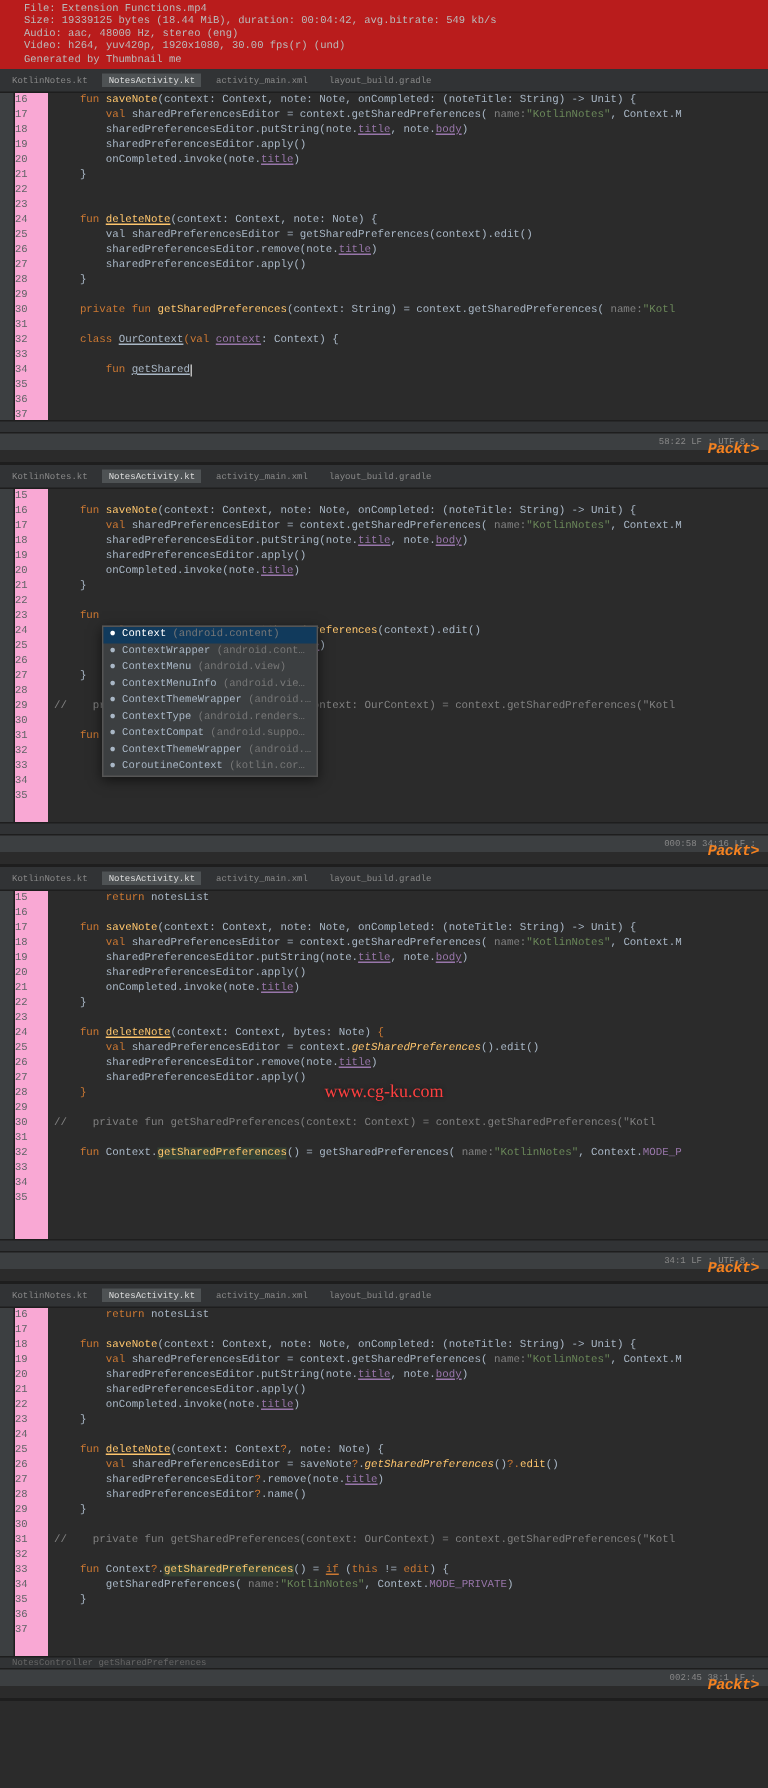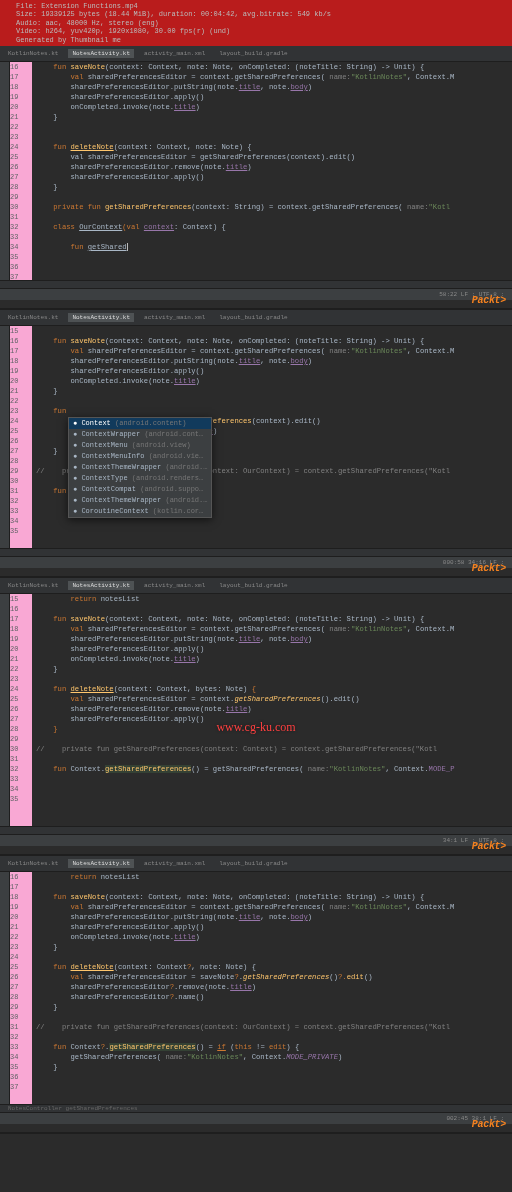--- a/index.html
+++ b/index.html
@@ -285,21 +285,21 @@
 <span></span>
 <span class="kw">    fun </span><span class="fn ul">deleteNote</span><span>(context: Context</span><span class="br">?</span><span>, note: Note) {</span>
 <span class="kw">        val </span><span>sharedPreferencesEditor = saveNote</span><span class="br">?</span><span>.</span><span class="fn" style="font-style:italic">getSharedPreferences</span><span>()</span><span class="br">?.</span><span class="fn" style="">edit</span><span>()</span>
 <span>        sharedPreferencesEditor</span><span class="br">?</span><span>.remove(note.</span><span class="par ul">title</span><span>)</span>
 <span>        sharedPreferencesEditor</span><span class="br">?</span><span>.name()</span>
 <span>    }</span>
 <span></span>
 <span class="cmt">//    private fun getSharedPreferences(context: OurContext) = context.getSharedPreferences("Kotl</span>
 <span></span>
 <span class="kw">    fun </span><span>Context</span><span class="br">?</span><span>.</span><span class="fn" style="background:#344134">getSharedPreferences</span><span>() = </span><span class="kw ul">if</span><span> (</span><span class="kw">this</span><span> != </span><span class="kw">edit</span><span>) {</span>
-<span>        getSharedPreferences(</span><span class="cmt"> name:</span><span class="str">"KotlinNotes"</span><span>, Context.</span><span class="par" style="font-style:italic">MODE_PRIVATE</span><span>)</span>
+<span>        getSharedPreferences(</span><span class="cmt"> name:</span><span class="str">"KotlinNotes"</span><span>, Context.</span><span class="par" style="">MODE_PRIVATE</span><span>)</span>
 <span>    }</span>
 </div>
     </div>
   </div>
   <div class="small-bar" style="color:#666;font-size:6px;padding-left:8px"><span>NotesController  getSharedPreferences</span></div>
   <div class="bottom-bar">
       <span>002:45   38:1   LF :</span>
     </div>
   <div class="packt">Packt&gt;</div>
 </div>

